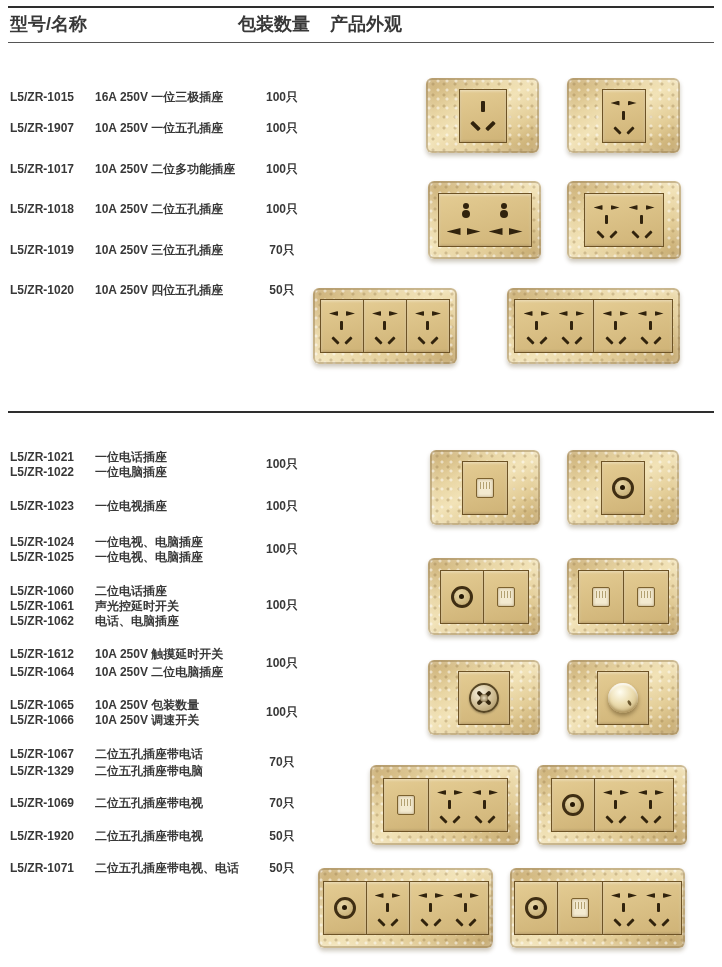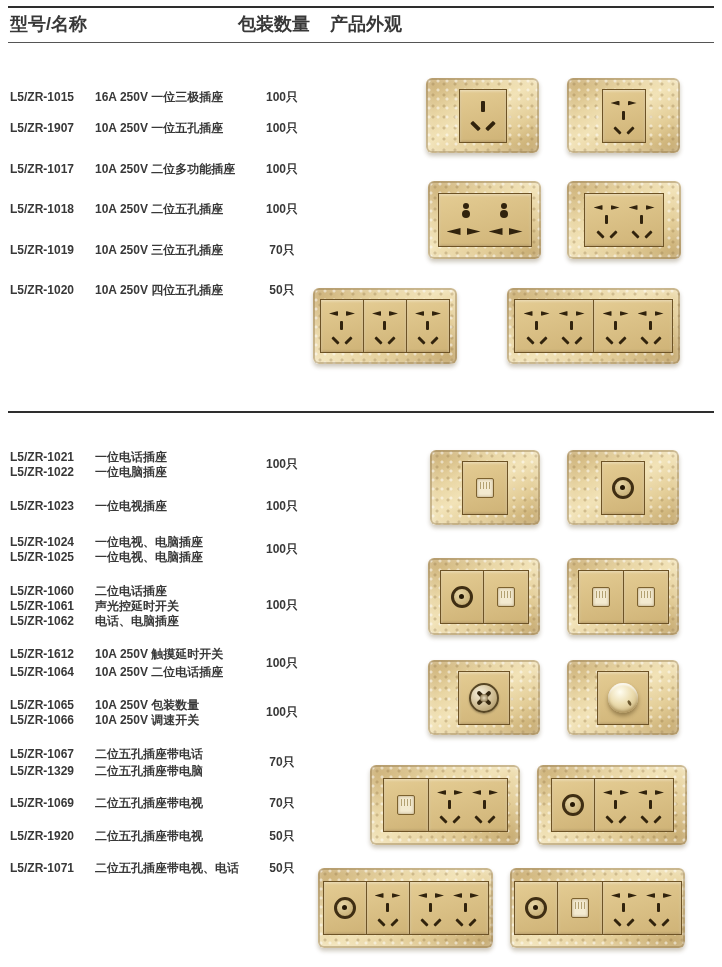--- a/index.html
+++ b/index.html
@@ -142,21 +142,21 @@
   <span class="txt name" style="top:584px">二位电话插座</span>
   <span class="txt model" style="top:599px">L5/ZR-1061</span>
   <span class="txt name" style="top:599px">声光控延时开关</span>
   <span class="txt model" style="top:614px">L5/ZR-1062</span>
   <span class="txt name" style="top:614px">电话、电脑插座</span>
   <span class="txt qty" style="top:598px">100只</span>
 
   <span class="txt model" style="top:647px">L5/ZR-1612</span>
   <span class="txt name" style="top:647px">10A 250V 触摸延时开关</span>
   <span class="txt model" style="top:665px">L5/ZR-1064</span>
-  <span class="txt name" style="top:665px">10A 250V 二位电话插座</span>
+  <span class="txt name" style="top:665px">10A 250V 二位电脑插座</span>
   <span class="txt qty" style="top:656px">100只</span>
 
   <span class="txt model" style="top:698px">L5/ZR-1065</span>
   <span class="txt name" style="top:698px">10A 250V 包装数量</span>
   <span class="txt model" style="top:713px">L5/ZR-1066</span>
   <span class="txt name" style="top:713px">10A 250V 调速开关</span>
   <span class="txt qty" style="top:705px">100只</span>
 
   <span class="txt model" style="top:747px">L5/ZR-1067</span>
   <span class="txt name" style="top:747px">二位五孔插座带电话</span>

